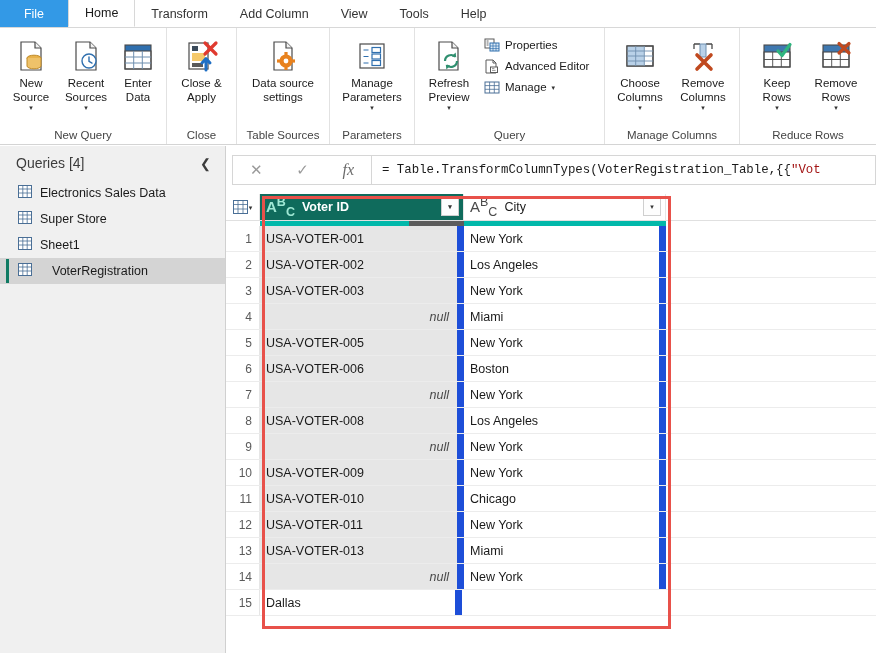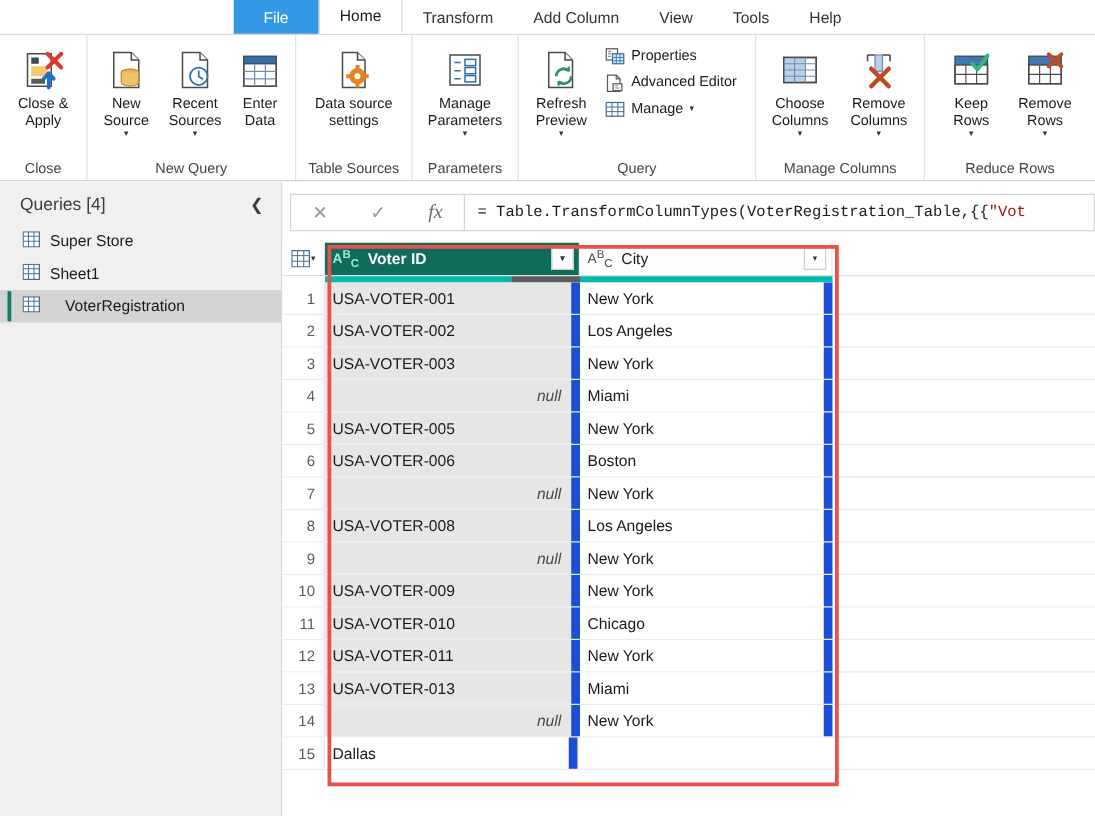--- a/index.html
+++ b/index.html
@@ -10,21 +10,21 @@
     overflow: hidden;
     color: #1a1a1a;
   }
   #app { position: relative; width: 876px; height: 653px; }
 
   
   .tabstrip {
     position: absolute; top: 0; left: 0; width: 876px; height: 28px;
     background: #ffffff;
     border-bottom: 1px solid #d8d8d8;
-    display: flex; align-items: stretch; justify-content: center;
+    display: flex; align-items: stretch;
   }
   .tab {
     display: flex; align-items: center; justify-content: center;
     padding: 0 16px; font-size: 12.5px; color: #333;
     cursor: default; white-space: nowrap;
   }
   .tab.file {
     background: #3399e6; color: #ffffff; min-width: 68px;
     font-size: 12.5px;
   }
@@ -140,21 +140,21 @@
     background: #fff; cursor: default;
   }
   .colhead {
     position: relative; display: flex; align-items: center;
     padding-left: 6px; border-right: 1px solid #e6e6e6;
     font-size: 12.5px; cursor: default;
   }
   .colhead.c1 { width: 204px; background: #0f6b5c; color: #ffffff; font-weight: bold; }
   .colhead.c2 { width: 202px; background: #ffffff; color: #1a1a1a; }
   .typeicon {
-    font-size: 11px; margin-right: 7px; letter-spacing:0;
+    font-size: 15px; margin-right: 7px; letter-spacing:0;
     display: inline-block; white-space: nowrap;
   }
   .colhead.c1 .typeicon { color: #9fe8d4; }
   .colhead.c2 .typeicon { color: #4a4a4a; }
   .ddbtn {
     position: absolute; right: 4px; top: 4px; width: 18px; height: 18px;
     border: 1px solid #cfcfcf; background: #fdfdfd;
     display: flex; align-items: center; justify-content: center;
     font-size: 7px; color: #333; cursor: default;
   }
@@ -212,82 +212,82 @@
     <div class="tab">
         <span>Tools</span>
       </div>
     <div class="tab">
         <span>Help</span>
       </div>
   </div>
 
   <div class="ribbon">
 
+    <div class="rgroup" style="width:167px">
+      <div class="rgroup-body">
+        <div class="bigbtn" style="width:56px">
+          <span class="gfx">
+            <svg width="34" height="34" viewBox="0 0 34 34">
+              <path d="M7 3 h14 l6 6 v22 H7 Z" fill="#ffffff" stroke="#4a4a4a" stroke-width="1.2"></path>
+              <path d="M21 3 v6 h6" fill="#f2f2f2" stroke="#4a4a4a" stroke-width="1.2"></path>
+              <ellipse cx="20" cy="19" rx="7" ry="2.8" fill="#e8b24a" stroke="#c08a26" stroke-width="1"></ellipse>
+              <path d="M13 19 v8 a7 2.8 0 0 0 14 0 v-8" fill="#eec26a" stroke="#c08a26" stroke-width="1"></path>
+            </svg>
+          </span>
+          <span class="lbl">New
+Source</span>
+          <span class="caret">▾</span>
+        </div>
+        <div class="bigbtn" style="width:58px">
+          <span class="gfx">
+            <svg width="34" height="34" viewBox="0 0 34 34">
+              <path d="M7 3 h14 l6 6 v22 H7 Z" fill="#ffffff" stroke="#4a4a4a" stroke-width="1.2"></path>
+              <path d="M21 3 v6 h6" fill="#f2f2f2" stroke="#4a4a4a" stroke-width="1.2"></path>
+              <circle cx="20" cy="22" r="7" fill="#ffffff" stroke="#2f6fae" stroke-width="1.4"></circle>
+              <path d="M20 18 v4.3 l3 1.8" stroke="#2f6fae" stroke-width="1.4" fill="none" stroke-linecap="round"></path>
+            </svg>
+          </span>
+          <span class="lbl">Recent
+Sources</span>
+          <span class="caret">▾</span>
+        </div>
+        <div class="bigbtn" style="width:48px">
+          <span class="gfx">
+            <svg width="34" height="34" viewBox="0 0 34 34">
+              <rect x="4" y="6" width="26" height="6" fill="#2f6fae"></rect>
+              <rect x="4" y="12" width="26" height="18" fill="#ffffff" stroke="#4a4a4a" stroke-width="1.1"></rect>
+              <rect x="4" y="6" width="26" height="24" fill="none" stroke="#4a4a4a" stroke-width="1.1"></rect>
+              <path d="M12.7 12 v18 M21.3 12 v18 M4 18 h26 M4 24 h26" stroke="#6f8faf" stroke-width="1"></path>
+            </svg>
+          </span>
+          <span class="lbl">Enter
+Data</span>
+        </div>
+      </div>
+      <div class="rgroup-title">New Query</div>
+    </div>
+
     <div class="rgroup" style="width:70px">
       <div class="rgroup-body">
         <div class="bigbtn" style="width:62px">
           <span class="gfx">
             <svg width="34" height="34" viewBox="0 0 34 34">
               <rect x="4" y="4" width="19" height="26" fill="#ffffff" stroke="#4a4a4a" stroke-width="1.2"></rect>
               <rect x="7" y="7" width="6" height="5" fill="#3a4a5a"></rect>
               <rect x="7" y="14" width="13" height="8" fill="#f5c96b"></rect>
               <rect x="7" y="24" width="11" height="4" fill="#5a5a5a"></rect>
               <path d="M20 4 L31 15 M31 4 L20 15" stroke="#e03a2f" stroke-width="3.2" stroke-linecap="round"></path>
               <path d="M21 31 L21 20 M17 24 L21 19.5 L25 24" stroke="#1f6fc4" stroke-width="3" fill="none" stroke-linecap="round" stroke-linejoin="round"></path>
             </svg>
           </span>
           <span class="lbl">Close &amp;
 Apply</span>
         </div>
       </div>
       <div class="rgroup-title">Close</div>
-    </div>
-
-    <div class="rgroup" style="width:167px">
-      <div class="rgroup-body">
-        <div class="bigbtn" style="width:56px">
-          <span class="gfx">
-            <svg width="34" height="34" viewBox="0 0 34 34">
-              <path d="M7 3 h14 l6 6 v22 H7 Z" fill="#ffffff" stroke="#4a4a4a" stroke-width="1.2"></path>
-              <path d="M21 3 v6 h6" fill="#f2f2f2" stroke="#4a4a4a" stroke-width="1.2"></path>
-              <ellipse cx="20" cy="19" rx="7" ry="2.8" fill="#e8b24a" stroke="#c08a26" stroke-width="1"></ellipse>
-              <path d="M13 19 v8 a7 2.8 0 0 0 14 0 v-8" fill="#eec26a" stroke="#c08a26" stroke-width="1"></path>
-            </svg>
-          </span>
-          <span class="lbl">New
-Source</span>
-          <span class="caret">▾</span>
-        </div>
-        <div class="bigbtn" style="width:58px">
-          <span class="gfx">
-            <svg width="34" height="34" viewBox="0 0 34 34">
-              <path d="M7 3 h14 l6 6 v22 H7 Z" fill="#ffffff" stroke="#4a4a4a" stroke-width="1.2"></path>
-              <path d="M21 3 v6 h6" fill="#f2f2f2" stroke="#4a4a4a" stroke-width="1.2"></path>
-              <circle cx="20" cy="22" r="7" fill="#ffffff" stroke="#2f6fae" stroke-width="1.4"></circle>
-              <path d="M20 18 v4.3 l3 1.8" stroke="#2f6fae" stroke-width="1.4" fill="none" stroke-linecap="round"></path>
-            </svg>
-          </span>
-          <span class="lbl">Recent
-Sources</span>
-          <span class="caret">▾</span>
-        </div>
-        <div class="bigbtn" style="width:48px">
-          <span class="gfx">
-            <svg width="34" height="34" viewBox="0 0 34 34">
-              <rect x="4" y="6" width="26" height="6" fill="#2f6fae"></rect>
-              <rect x="4" y="12" width="26" height="18" fill="#ffffff" stroke="#4a4a4a" stroke-width="1.1"></rect>
-              <rect x="4" y="6" width="26" height="24" fill="none" stroke="#4a4a4a" stroke-width="1.1"></rect>
-              <path d="M12.7 12 v18 M21.3 12 v18 M4 18 h26 M4 24 h26" stroke="#6f8faf" stroke-width="1"></path>
-            </svg>
-          </span>
-          <span class="lbl">Enter
-Data</span>
-        </div>
-      </div>
-      <div class="rgroup-title">New Query</div>
     </div>
 
     <div class="rgroup" style="width:93px">
       <div class="rgroup-body" style="justify-content:center">
         <div class="bigbtn" style="width:88px">
           <span class="gfx">
             <svg width="34" height="34" viewBox="0 0 34 34">
               <path d="M8 3 h12 l6 6 v22 H8 Z" fill="#ffffff" stroke="#4a4a4a" stroke-width="1.2"></path>
               <path d="M20 3 v6 h6" fill="#f2f2f2" stroke="#4a4a4a" stroke-width="1.2"></path>
               <g transform="translate(20,22)">
@@ -450,20 +450,29 @@
     </div>
 
   </div>
 
   <div class="queries">
     <div class="queries-head">
       <span class="queries-title">Queries [4]</span>
       <span class="collapse-btn">❮</span>
     </div>
 
+    <div class="qitem">
+      <span>
+        <svg width="14" height="13" viewBox="0 0 14 13">
+          <rect x="0.5" y="0.5" width="13" height="12" fill="#fff" stroke="#4a6f96" stroke-width="1"></rect>
+          <path d="M0.5 4 h13 M0.5 8 h13 M4.8 0.5 v12 M9.2 0.5 v12" stroke="#4a6f96" stroke-width="0.8"></path>
+        </svg>
+      </span>
+      <span>Electronics Sales Data</span>
+    </div>
 
     <div class="qitem">
       <span>
         <svg width="14" height="13" viewBox="0 0 14 13">
           <rect x="0.5" y="0.5" width="13" height="12" fill="#fff" stroke="#4a6f96" stroke-width="1"></rect>
           <path d="M0.5 4 h13 M0.5 8 h13 M4.8 0.5 v12 M9.2 0.5 v12" stroke="#4a6f96" stroke-width="0.8"></path>
         </svg>
       </span>
       <span>Super Store</span>
     </div>

